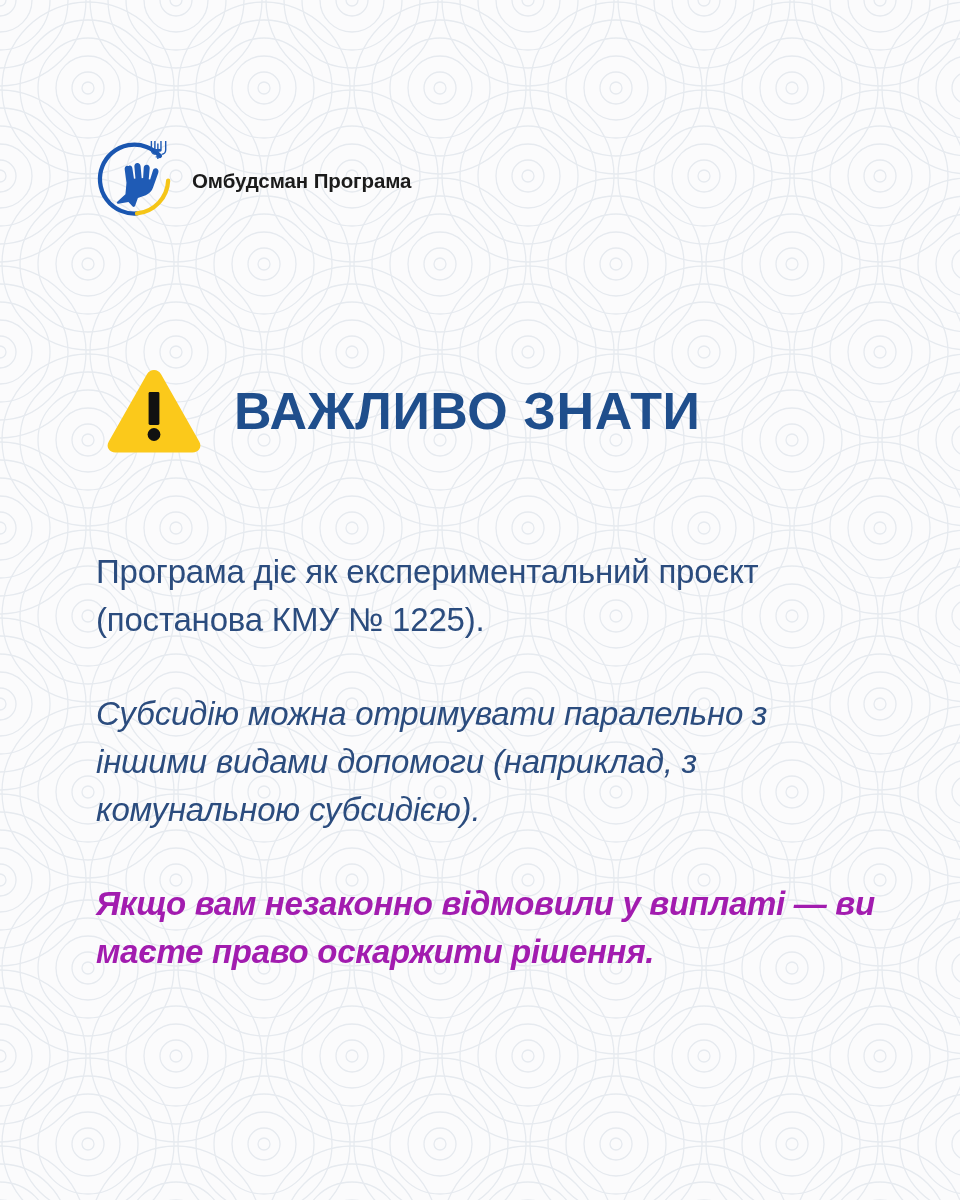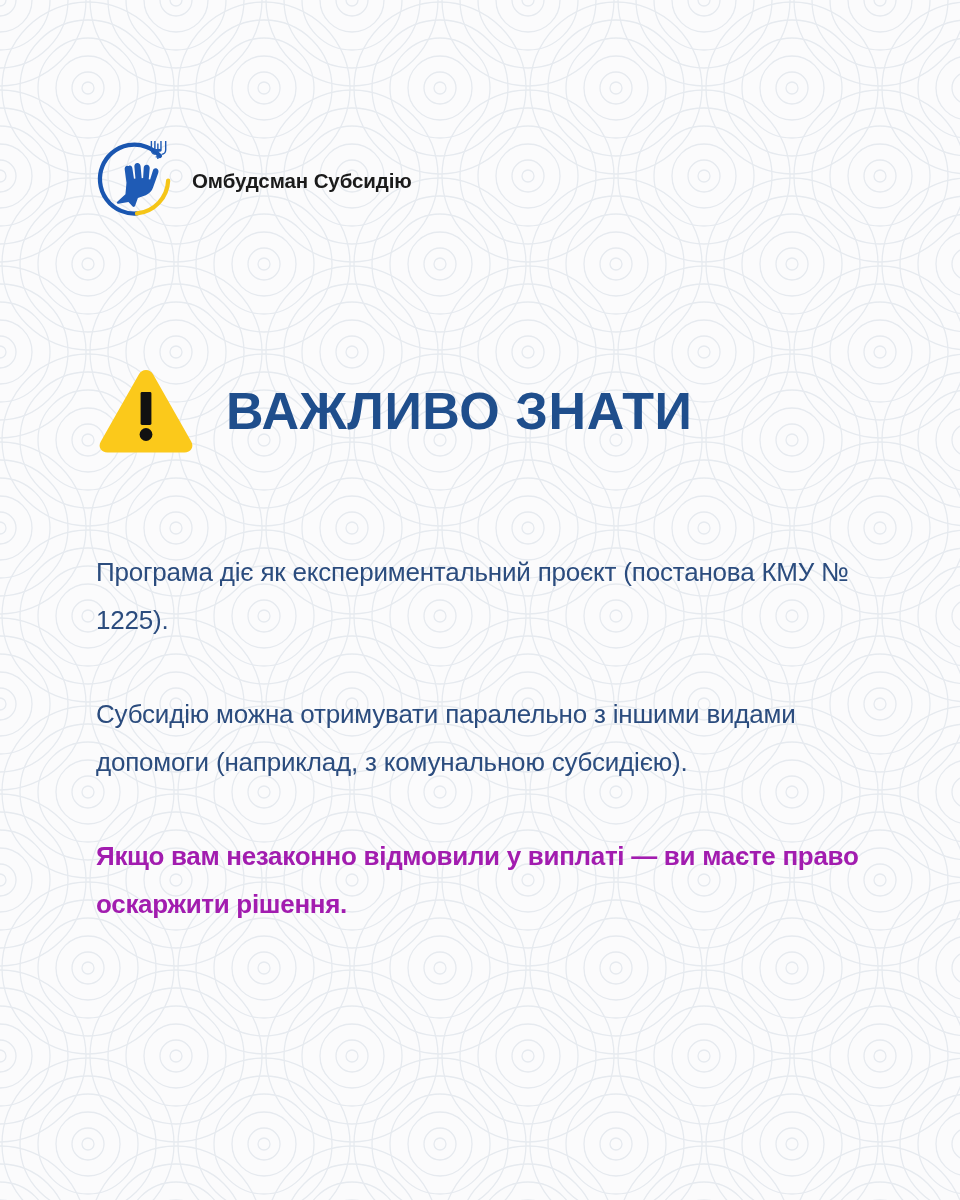--- a/index.html
+++ b/index.html
@@ -59,21 +59,21 @@
     font-size: 20.5px;
     font-weight: bold;
     color: #1b1b1b;
     letter-spacing: -0.1px;
     white-space: nowrap;
   }
 
   
   #headline-block {
     position: absolute;
-    left: 96px;
+    left: 104px;
     top: 366px;
     display: flex;
     align-items: center;
     gap: 30px;
   }
   #warning-icon {
     width: 100px;
     height: 92px;
     flex: 0 0 auto;
     display: block;
@@ -90,28 +90,29 @@
 
   
   #body-copy {
     position: absolute;
     left: 96px;
     top: 548px;
     width: 790px;
   }
   .paragraph {
     color: #2b4c7e;
-    font-size: 26px;
+    font-size: 33px;
     line-height: 48px;
     letter-spacing: -0.2px;
     margin: 0;
     white-space: pre-line;
   }
   .paragraph + .paragraph {
     margin-top: 46px;
+    font-style: italic;
   }
   .paragraph.is-bold {
     font-weight: bold;
     letter-spacing: -0.3px;
     color: #a21caf;
   }
 </style>
 </head>
 <body>
 
@@ -165,21 +166,21 @@
                  l2.0 0 l0 1.7 l-2.0 0 l0 2.0 l-1.9 0 l0 -2.0 l-2.0 0 l0 -1.7
                  l2.0 0 l0 -6.0 l-2.0 0 c-1.3 0 -2.2 -0.9 -2.2 -2.3 z
                  M5.2 2 l1.9 0 l0 12.1 c0 3.0 1.9 4.9 4.6 4.9 l0 1.8
                  c-3.9 0 -6.5 -2.6 -6.5 -6.7 z
                  M24.6 2 l1.9 0 l0 12.1 c0 4.1 -2.6 6.7 -6.5 6.7 l0 -1.8
                  c2.7 0 4.6 -1.9 4.6 -4.9 z"></path>
       </g>
     </svg>
 
     <div id="logo-wordmark">
-      <span class="wordmark-line">Омбудсман Субсидію</span>
+      <span class="wordmark-line">Омбудсман Програма</span>
     </div>
   </div>
 
   <div id="headline-block">
     <svg id="warning-icon" viewBox="0 0 100 92" xmlns="http://www.w3.org/2000/svg" aria-hidden="true">
       <path d="M50 4 c3.2 0 5.6 1.7 7.2 4.5 l38.0 67.0 c1.5 2.7 1.6 5.3 0.2 7.6
                c-1.4 2.3 -3.8 3.4 -7.0 3.4 l-76.8 0 c-3.2 0 -5.6 -1.1 -7.0 -3.4
                c-1.4 -2.3 -1.3 -4.9 0.2 -7.6 l38.0 -67.0 c1.6 -2.8 4.0 -4.5 7.2 -4.5 z" fill="#fbc91b"></path>
       <rect x="44.6" y="26" width="10.8" height="33" rx="1.4" fill="#111111"></rect>
       <circle cx="50" cy="68.5" r="6.4" fill="#111111"></circle>

